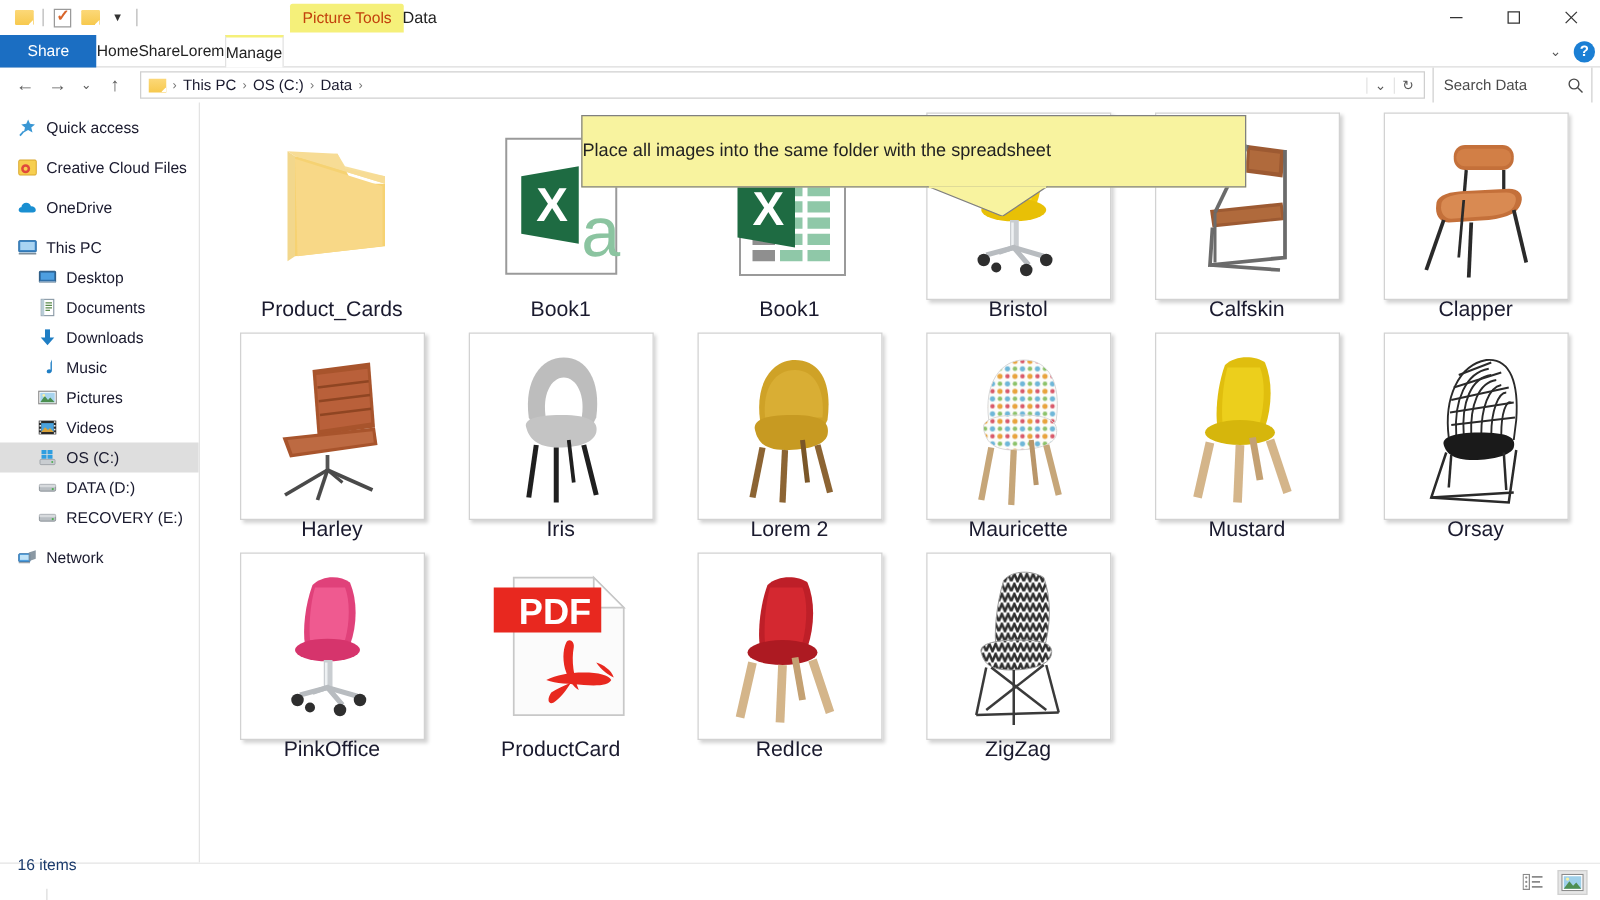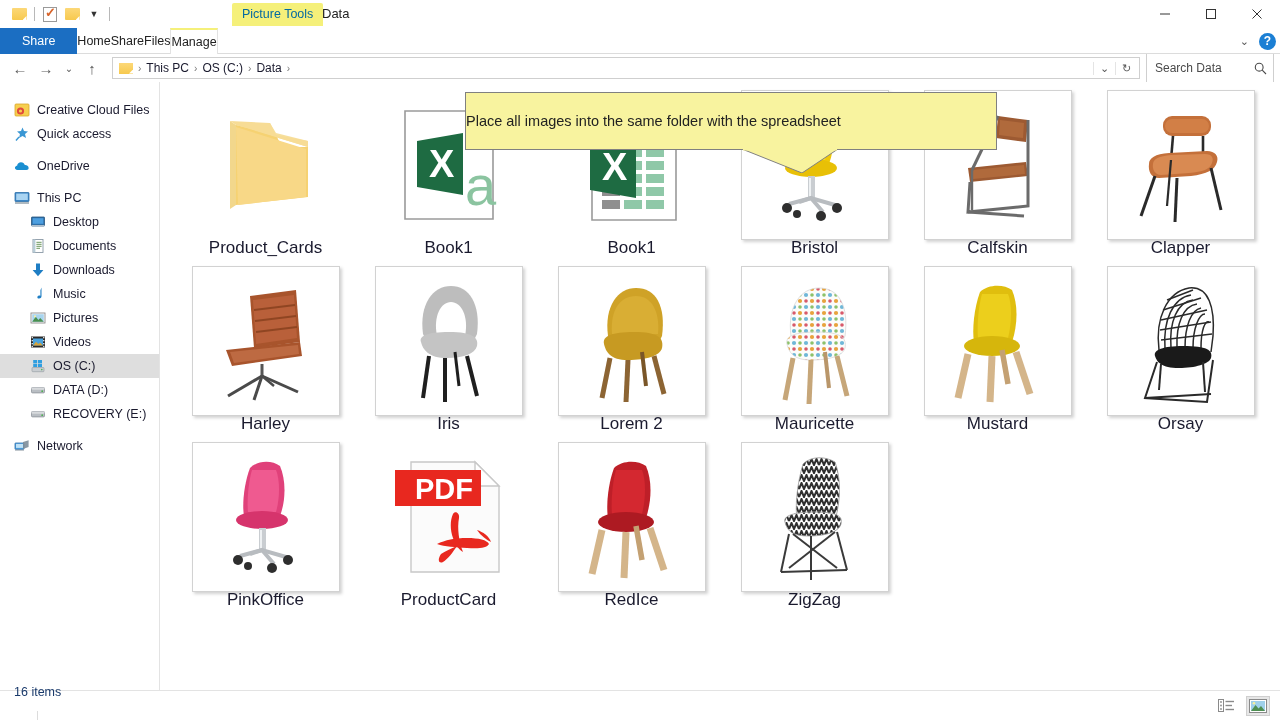--- a/index.html
+++ b/index.html
@@ -32,21 +32,21 @@
   .check-doc {
     width: 14px; height: 15px; border: 1px solid #9a9a9a; background: #fff; position: relative;
   }
   .check-doc::after {
     content: "✓"; position: absolute; left: 1px; top: -3px; font-size: 13px; color: #d8642a; font-weight: bold;
   }
   .caret-d { font-size: 9px; color: #333; line-height: 1; }
 
   .tab-context {
     position: absolute; left: 232px; top: 3px;
-    background: #f5f07a; color: #0369a1; font-size: 12.5px;
+    background: #f5f07a; color: #c2410c; font-size: 12.5px;
     padding: 4px 10px 5px 10px; border-radius: 2px 2px 0 0;
   }
   .win-title {
     position: absolute; left: 322px; top: 6px;
     font-size: 13px; color: #222;
   }
   .wctrls { position: absolute; right: 0; top: 0; display: flex; height: 28px; }
   .wbtn { width: 46px; height: 28px; display: flex; align-items: center; justify-content: center; color: #333; }
   .wbtn svg { display: block; }
 
@@ -201,21 +201,21 @@
     <div class="rtab file">
         <span>Share</span>
       </div>
     <div class="rtab">
         <span>Home</span>
       </div>
     <div class="rtab">
         <span>Share</span>
       </div>
     <div class="rtab">
-        <span>Files</span>
+        <span>Lorem</span>
       </div>
     <div class="rtab manage">
         <span>Manage</span>
       </div>
     <div class="ribbon-right">
       <div class="chev-collapse">⌄</div>
       <div class="help-btn">?</div>
     </div>
   </div>
 
@@ -245,38 +245,38 @@
       <svg width="13" height="13" viewBox="0 0 13 13">
         <circle cx="5.2" cy="5.2" r="3.9" fill="none" stroke="#4a4a4a" stroke-width="1.1"></circle>
         <line x1="8.2" y1="8.2" x2="12" y2="12" stroke="#4a4a4a" stroke-width="1.1"></line>
       </svg>
     </div>
   </div>
 
   <div class="body">
 
     <div class="sidebar" id="sidebar">
+        <div class="navitem">
+          <span class="nico">
+            <svg width="16" height="16" viewBox="0 0 16 16">
+              <path d="M8.5 1.5 L10 5 L14 5.5 L11 8 L12 12 L8.5 10 L5 12 L6 8 L3 5.5 L7 5 Z" fill="#3a97d4"></path>
+              <line x1="5" y1="11" x2="2" y2="14.5" stroke="#3a97d4" stroke-width="1.4"></line>
+            </svg>
+          </span>
+          <span>Quick access</span>
+        </div>
         <div class="navitem gap">
           <span class="nico">
             <svg width="16" height="16" viewBox="0 0 16 16">
               <rect x="1" y="2" width="14" height="12" rx="1" fill="#f7cf4f" stroke="#d9a62c" stroke-width="0.8"></rect>
               <circle cx="6.5" cy="9" r="3.6" fill="#e04a3c"></circle>
               <circle cx="6.5" cy="9" r="1.6" fill="#f7cf4f"></circle>
             </svg>
           </span>
           <span>Creative Cloud Files</span>
-        </div>
-        <div class="navitem">
-          <span class="nico">
-            <svg width="16" height="16" viewBox="0 0 16 16">
-              <path d="M8.5 1.5 L10 5 L14 5.5 L11 8 L12 12 L8.5 10 L5 12 L6 8 L3 5.5 L7 5 Z" fill="#3a97d4"></path>
-              <line x1="5" y1="11" x2="2" y2="14.5" stroke="#3a97d4" stroke-width="1.4"></line>
-            </svg>
-          </span>
-          <span>Quick access</span>
         </div>
         <div class="navitem gap">
           <span class="nico">
             <svg width="16" height="16" viewBox="0 0 16 16">
               <path d="M3.6 12 C1.6 12 0.6 10.6 1 9.3 C1.3 8.2 2.3 7.7 3.1 7.7 C3.3 5.6 5 4.2 7 4.2 C8.9 4.2 10.4 5.4 10.8 7.1 C12.6 6.9 14.4 8 14.6 9.8 C14.8 11.2 13.7 12 12.4 12 Z" fill="#1a8fd1"></path>
             </svg>
           </span>
           <span>OneDrive</span>
         </div>
         <div class="navitem gap">

